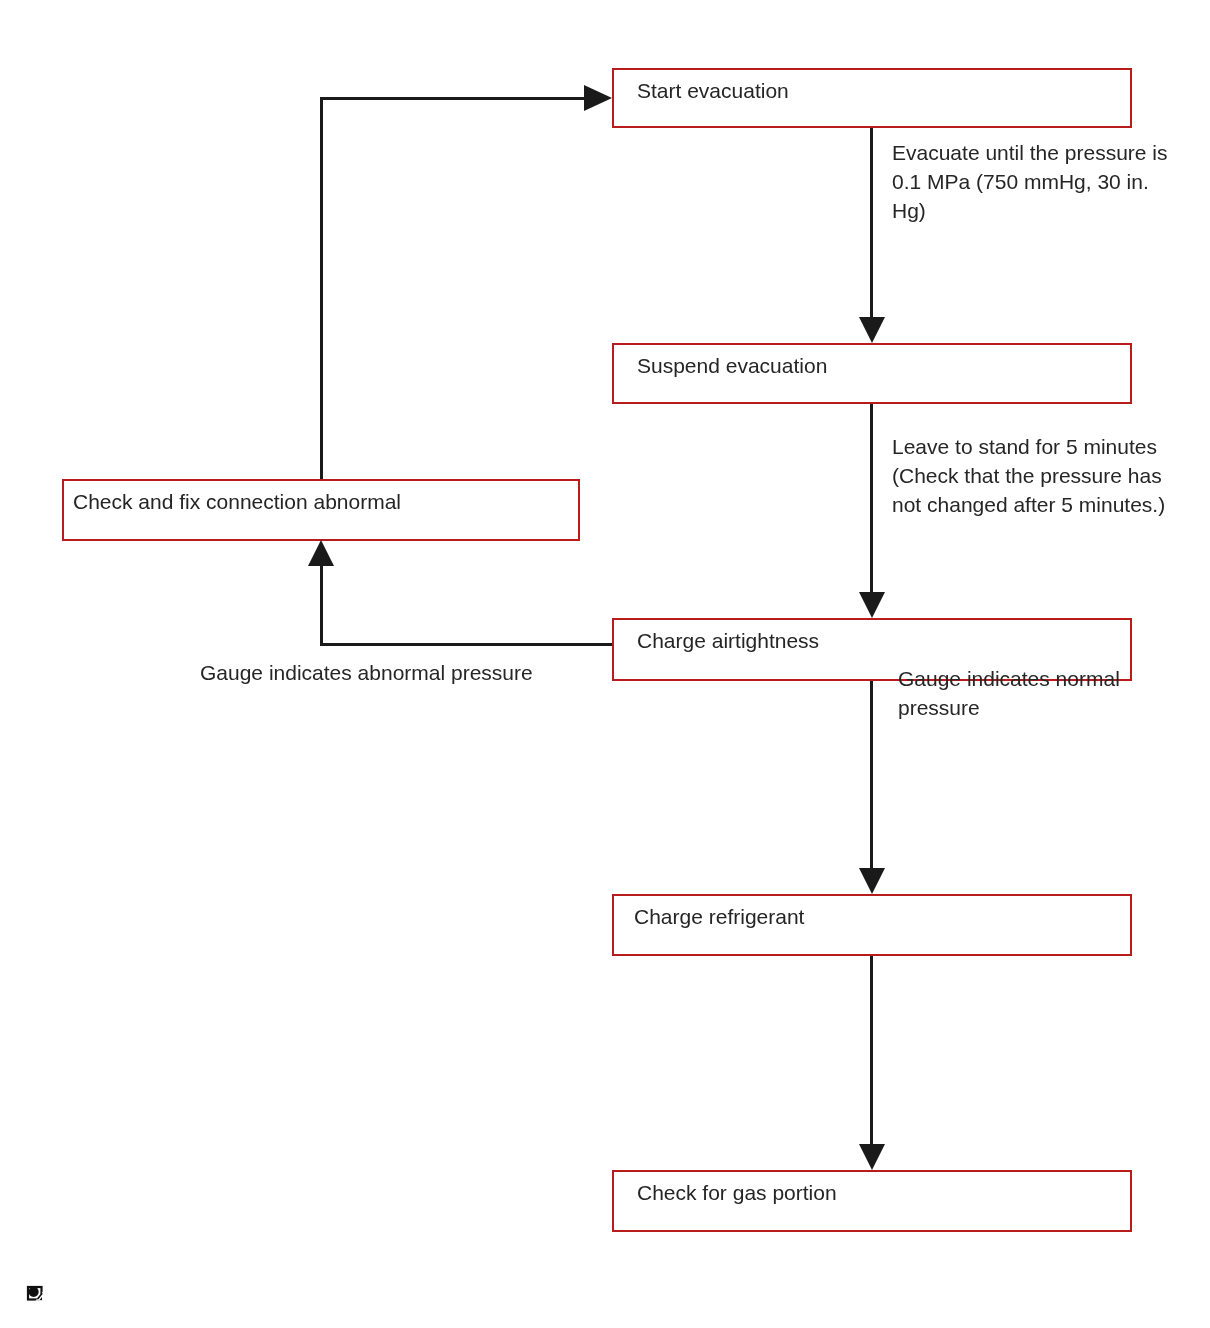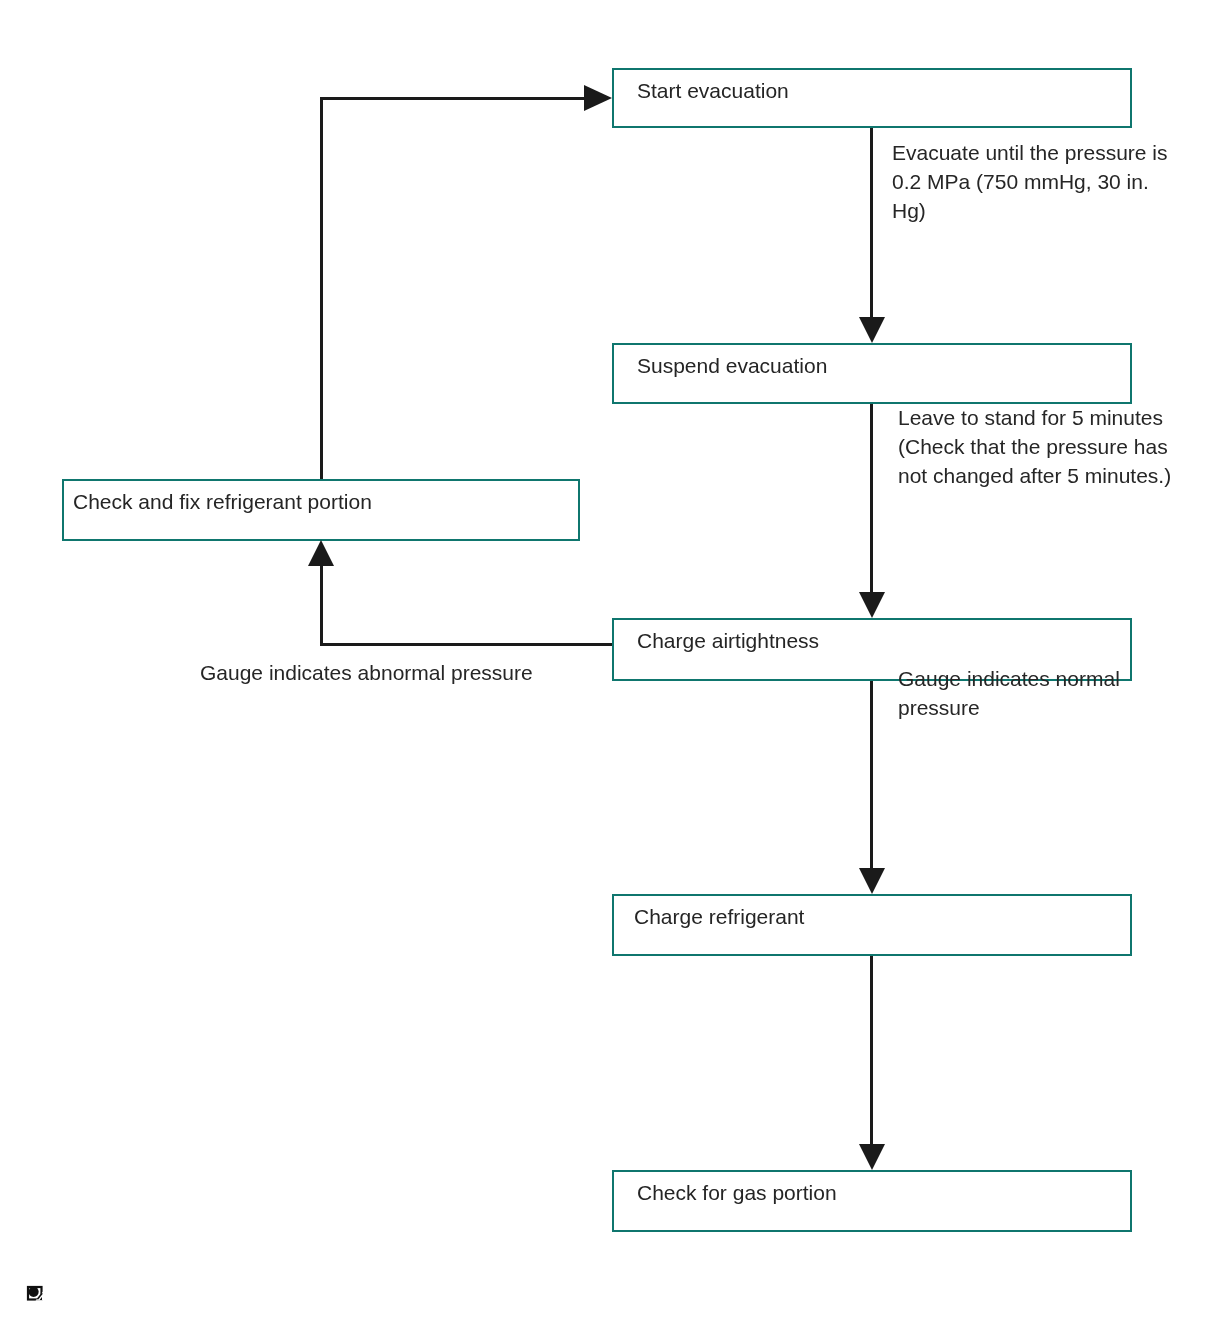--- a/index.html
+++ b/index.html
@@ -8,21 +8,21 @@
     width: 1210px;
     height: 1328px;
     background: #ffffff;
     font-family: "Liberation Sans", sans-serif;
     color: #222222;
     overflow: hidden;
   }
   .box {
     position: absolute;
     background: #ffffff;
-    border: 2px solid #0f766e;
+    border: 2px solid #b91c1c;
     box-sizing: border-box;
     font-size: 21px;
     line-height: 25px;
     color: #252525;
     padding: 8px 10px 8px 23px;
   }
   #box-fix { padding-left: 9px; }
   .line {
     position: absolute;
     background: #1a1a1a;
@@ -83,21 +83,21 @@
 
   <div class="box" id="box-charge" style="left:612px; top:894px; width:520px; height:62px;padding-left:20px;">
     <span>Charge refrigerant</span>
   </div>
 
   <div class="box" id="box-gas" style="left:612px; top:1170px; width:520px; height:62px;">
     <span>Check for gas portion</span>
   </div>
 
   <div class="box" id="box-fix" style="left:62px; top:479px; width:518px; height:62px;">
-    <span>Check and fix refrigerant portion</span>
+    <span>Check and fix connection abnormal</span>
   </div>
 
   <div class="line" style="left:870px; top:128px; width:3px; height:190px;"></div>
   <div class="arrow-down" style="left:859px; top:317px;"></div>
 
   <div class="line" style="left:870px; top:404px; width:3px; height:189px;"></div>
   <div class="arrow-down" style="left:859px; top:592px;"></div>
 
   <div class="line" style="left:870px; top:681px; width:3px; height:188px;"></div>
   <div class="arrow-down" style="left:859px; top:868px;"></div>
@@ -107,24 +107,24 @@
 
   <div class="line" style="left:320px; top:643px; width:292px; height:3px;"></div>
   <div class="line" style="left:320px; top:566px; width:3px; height:80px;"></div>
   <div class="arrow-up" style="left:308px; top:540px;"></div>
 
   <div class="line" style="left:320px; top:97px; width:3px; height:382px;"></div>
   <div class="line" style="left:320px; top:97px; width:264px; height:3px;"></div>
   <div class="arrow-right" style="left:584px; top:85px;"></div>
 
   <div class="note" id="note-evacuate" style="left:892px; top:138px;">Evacuate until the pressure is
-0.2 MPa (750 mmHg, 30 in.
+0.1 MPa (750 mmHg, 30 in.
 Hg)</div>
 
-  <div class="note" id="note-stand" style="left:892px; top:403px;margin-left:6px;">Leave to stand for 5 minutes
+  <div class="note" id="note-stand" style="left:892px; top:432px;">Leave to stand for 5 minutes
 (Check that the pressure has
 not changed after 5 minutes.)</div>
 
   <div class="note" id="note-normal" style="left:898px; top:656px;margin-top:8px;">Gauge indicates normal
 pressure</div>
 
   <div class="note" id="note-abnormal" style="left:200px; top:658px;">Gauge indicates abnormal pressure</div>
 
   <svg id="doc-icon" viewBox="0 0 18 18">
     <rect x="2" y="3" width="13.5" height="12.5" fill="#ffffff" stroke="#111111" stroke-width="2.2"></rect>

